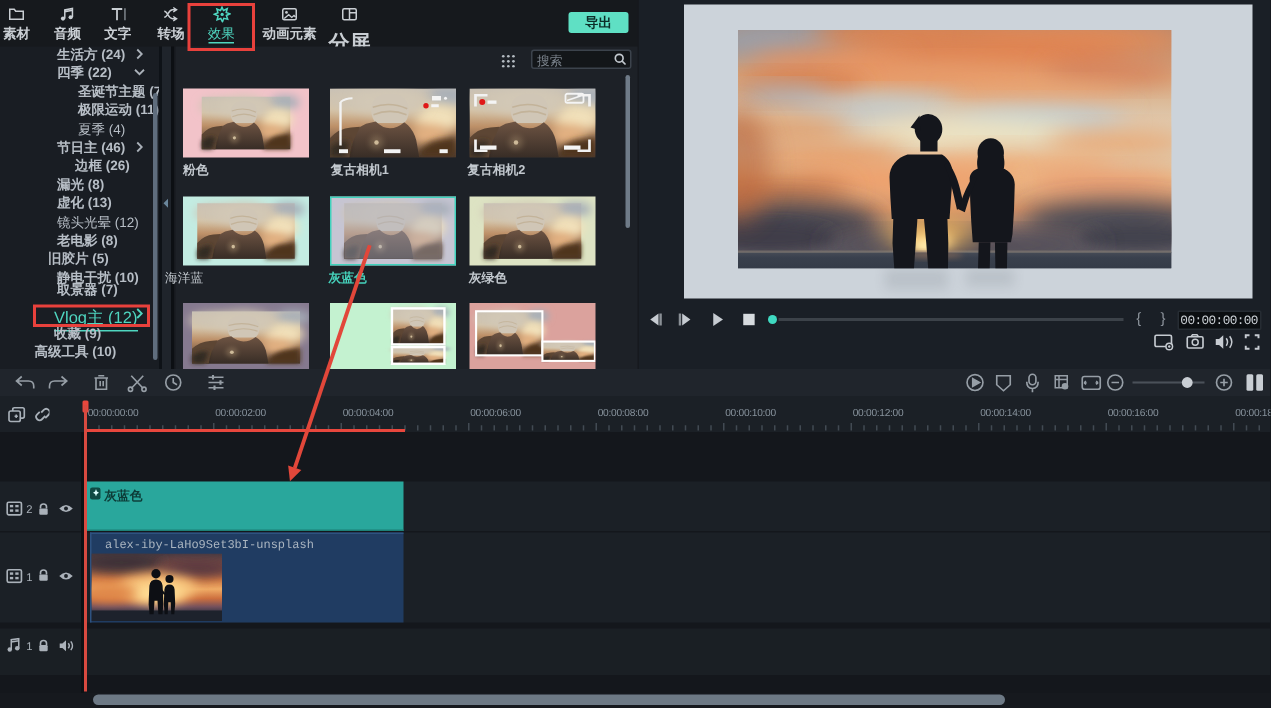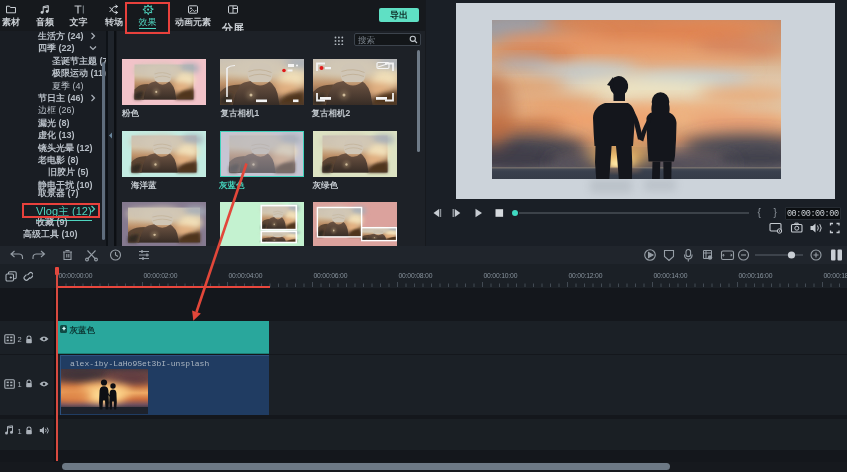--- a/index.html
+++ b/index.html
@@ -105,47 +105,47 @@
     </div>
     <div style="font-size:9px;line-height:10px;margin-top:2px;font-weight:bold;color:#c9ced3;letter-spacing:0;white-space:nowrap">动画元素</div>
   </div>
 <div class="abs" style="left:211px;top:4px;width:44px;height:26px;text-align:center">
     <div style="height:11px">
       <svg width="12" height="11" viewBox="0 0 12 11" style="margin:0 auto">
         <rect x="1.5" y="1.8" width="9" height="7.4" rx="1" fill="none" stroke="#c9ced3" stroke-width="1"></rect>
         <path d="M6,1.8 v7.4 M6,4.5 h4.5" stroke="#c9ced3" stroke-width="1"></path>
       </svg>
     </div>
-    <div style="font-size:11px;line-height:10px;margin-top:8px;font-weight:bold;color:#c9ced3;letter-spacing:0;white-space:nowrap">分屏</div>
+    <div style="font-size:14px;line-height:10px;margin-top:8px;font-weight:bold;color:#c9ced3;letter-spacing:0;white-space:nowrap">分屏</div>
   </div>
 <div class="abs" style="left:139px;top:27.5px;width:17px;height:1.5px;background:#4fd6c0"></div>
 <div class="abs" style="left:125px;top:2px;width:45px;height:32px;border:2px solid #e8413c;z-index:40"></div>
 <div class="abs" style="left:379px;top:8px;width:40px;height:14px;background:#5fe0c4;border-radius:2px;color:#0d2f29;font-size:9px;font-weight:bold;text-align:center;line-height:14px">导出</div>
 <div class="abs" style="left:0;top:31px;width:106px;height:215px;background:#191d23"></div>
 <div class="abs" style="left:38px;top:30.0px;font-size:9px;font-weight:bold;color:#b7bec6;white-space:nowrap">生活方 (24)</div>
 <svg class="abs" style="left:90px;top:31.5px" width="6" height="8" viewBox="0 0 6 8">
     <path d="M1.5,1 L4.5,4 L1.5,7" stroke="#aab1b9" stroke-width="1.2" fill="none"></path>
   </svg>
 <div class="abs" style="left:38px;top:42.4px;font-size:9px;font-weight:bold;color:#b7bec6;white-space:nowrap">四季 (22)</div>
 <svg class="abs" style="left:89px;top:44.9px" width="8" height="6" viewBox="0 0 8 6">
     <path d="M1,1.5 L4,4.5 L7,1.5" stroke="#aab1b9" stroke-width="1.2" fill="none"></path>
   </svg>
 <div class="abs" style="left:52px;top:54.8px;font-size:9px;font-weight:bold;color:#b7bec6;white-space:nowrap">圣诞节主题 (7)</div>
 <div class="abs" style="left:52px;top:67.2px;font-size:9px;font-weight:bold;color:#b7bec6;white-space:nowrap">极限运动 (11)</div>
 <div class="abs" style="left:52px;top:79.6px;font-size:9px;font-weight:normal;color:#b7bec6;white-space:nowrap">夏季 (4)</div>
 <div class="abs" style="left:38px;top:92.0px;font-size:9px;font-weight:bold;color:#b7bec6;white-space:nowrap">节日主 (46)</div>
 <svg class="abs" style="left:90px;top:93.5px" width="6" height="8" viewBox="0 0 6 8">
     <path d="M1.5,1 L4.5,4 L1.5,7" stroke="#aab1b9" stroke-width="1.2" fill="none"></path>
   </svg>
-<div class="abs" style="left:38px;top:104.4px;font-size:9px;font-weight:normal;color:#b7bec6;white-space:nowrap">边框 (26)</div>
+<div class="abs" style="left:50px;top:104.4px;font-size:9px;font-weight:bold;color:#b7bec6;white-space:nowrap">边框 (26)</div>
 <div class="abs" style="left:38px;top:116.8px;font-size:9px;font-weight:bold;color:#b7bec6;white-space:nowrap">漏光 (8)</div>
 <div class="abs" style="left:38px;top:129.2px;font-size:9px;font-weight:bold;color:#b7bec6;white-space:nowrap">虚化 (13)</div>
-<div class="abs" style="left:38px;top:141.6px;font-size:9px;font-weight:bold;color:#b7bec6;white-space:nowrap">镜头光晕 (12)</div>
+<div class="abs" style="left:38px;top:141.6px;font-size:9px;font-weight:normal;color:#b7bec6;white-space:nowrap">镜头光晕 (12)</div>
 <div class="abs" style="left:38px;top:154.0px;font-size:9px;font-weight:bold;color:#b7bec6;white-space:nowrap">老电影 (8)</div>
-<div class="abs" style="left:48px;top:166.4px;font-size:9px;font-weight:bold;color:#b7bec6;white-space:nowrap">旧胶片 (5)</div>
+<div class="abs" style="left:32px;top:166.4px;font-size:9px;font-weight:bold;color:#b7bec6;white-space:nowrap">旧胶片 (5)</div>
 <div class="abs" style="left:38px;top:178.8px;font-size:9px;font-weight:bold;color:#b7bec6;white-space:nowrap">静电干扰 (10)</div>
 <div class="abs" style="left:38px;top:187px;font-size:9px;font-weight:bold;color:#b7bec6;white-space:nowrap">取景器 (7)</div>
 <div class="abs" style="left:36px;top:203.6px;font-size:11px;color:#4fd6c0;border-bottom:1px solid #4fd6c0;padding-bottom:1px">Vlog主 (12)</div>
 <svg class="abs" style="left:90px;top:205.1px" width="6" height="8" viewBox="0 0 6 8">
     <path d="M1.5,1 L4.5,4 L1.5,7" stroke="#4fd6c0" stroke-width="1.2" fill="none"></path>
   </svg>
 <div class="abs" style="left:36px;top:216.0px;font-size:9px;font-weight:bold;color:#b7bec6;white-space:nowrap">收藏 (9)</div>
 <div class="abs" style="left:23px;top:228.4px;font-size:9px;font-weight:bold;color:#b7bec6;white-space:nowrap">高级工具 (10)</div>
 <div class="abs" style="left:22px;top:203px;width:78px;height:14.5px;border:2px solid #e8413c;z-index:40"></div>
 <div class="abs" style="left:101.5px;top:62px;width:3px;height:178px;background:#5f6d7d;border-radius:1.5px"></div>
@@ -268,21 +268,21 @@
         <g transform="translate(48.6,25.7) scale(0.4167,0.2804)">
           <use href="#thumbphoto"></use>
         </g>
       </g>
       <rect x="48.6" y="25.7" width="35" height="12.9" fill="none" stroke="#fff" stroke-width="1.4"></rect>
     </svg>
   </div>
 <div class="abs" style="left:122px;top:108.2px;font-size:8.5px;font-weight:bold;color:#c2c8ce;white-space:nowrap">粉色</div>
 <div class="abs" style="left:220.5px;top:108.2px;font-size:8.5px;font-weight:bold;color:#c2c8ce;white-space:nowrap">复古相机1</div>
 <div class="abs" style="left:311.5px;top:108.2px;font-size:8.5px;font-weight:bold;color:#c2c8ce;white-space:nowrap">复古相机2</div>
-<div class="abs" style="left:131px;top:180.3px;font-size:8.5px;font-weight:bold;color:#c2c8ce;white-space:nowrap">海洋蓝</div>
+<div class="abs" style="left:110px;top:180.3px;font-size:8.5px;font-weight:normal;color:#c2c8ce;white-space:nowrap">海洋蓝</div>
 <div class="abs" style="left:219px;top:180.3px;font-size:8.5px;font-weight:bold;color:#45d0ba;white-space:nowrap">灰蓝色</div>
 <div class="abs" style="left:312.5px;top:180.3px;font-size:8.5px;font-weight:bold;color:#c2c8ce;white-space:nowrap">灰绿色</div>
 <div class="abs" style="left:425.5px;top:0;width:421.5px;height:246px;background:#1a1f26"></div>
 <div class="abs" style="left:456px;top:2.5px;width:379px;height:196px;background:#ccd3da"></div>
 <svg class="abs" style="left:491.5px;top:20px" width="289" height="159" viewBox="0 0 289 159">
 <defs>
 <linearGradient id="pvsky" x1="0" y1="0" x2="0" y2="1">
  <stop offset="0" stop-color="#b08a74"></stop>
         <stop offset=".2" stop-color="#d8a87e"></stop>
  <stop offset=".38" stop-color="#dfc9ae"></stop>

